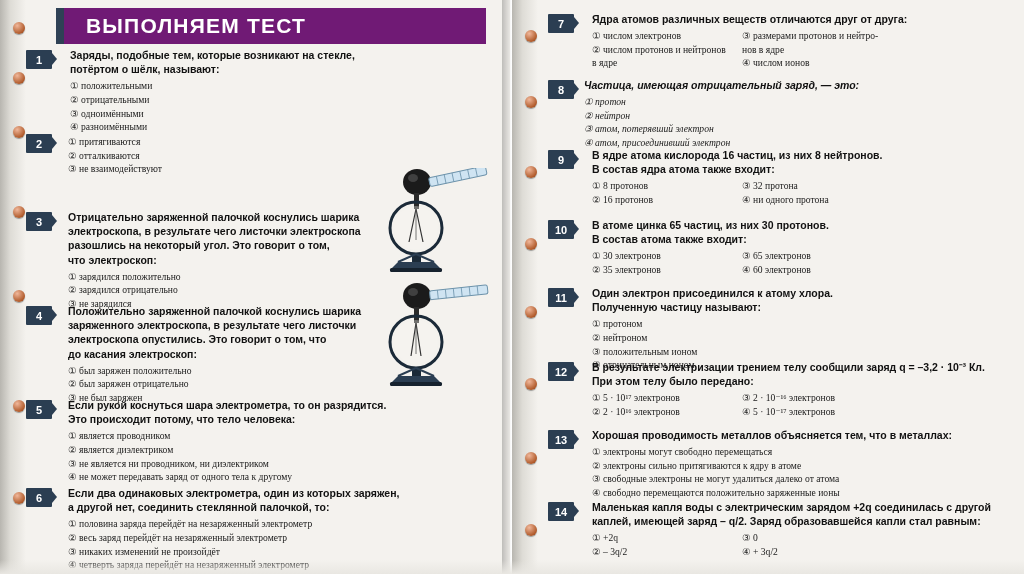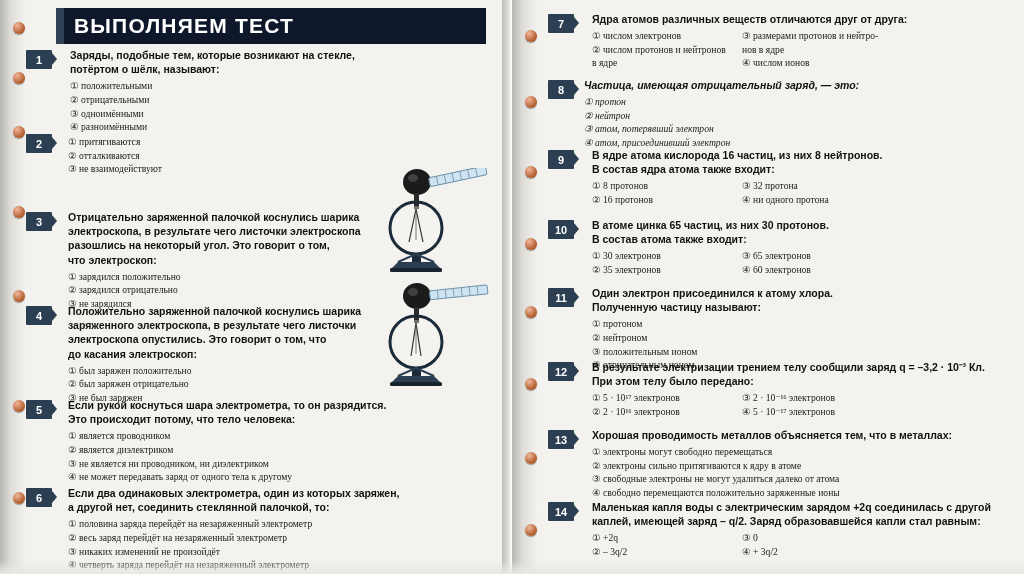--- a/index.html
+++ b/index.html
@@ -37,22 +37,22 @@
     position: absolute; top: 0; bottom: 0;
     width: 10px;
     background: linear-gradient(to right, rgba(0,0,0,0.22), rgba(0,0,0,0));
   }
 
   
   .titlebar {
     position: absolute;
     left: 56px; top: 8px;
     width: 430px; height: 36px;
-    background: #0f172a;
-    display: flex; align-items: center;
+    background: #701a75;
+    display: flex; align-items: center; padding-left: 12px;
   }
   .titlebar .ttl {
     color: #ffffff;
     font-size: 21px;
     font-weight: bold;
     letter-spacing: 1.2px;
     margin-left: 18px;
     font-family: "Liberation Sans", sans-serif;
   }
   .titlebar::after {

